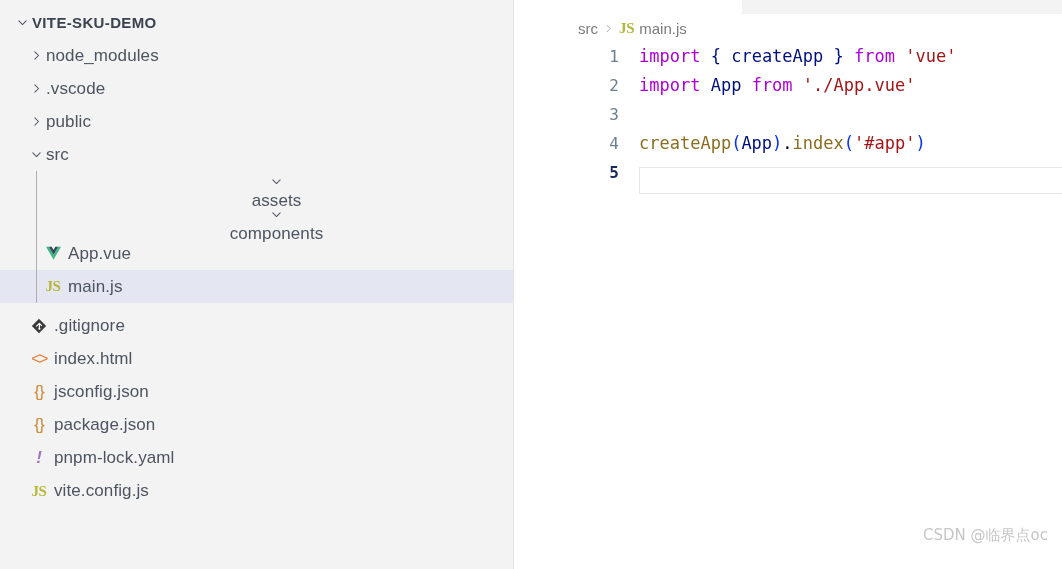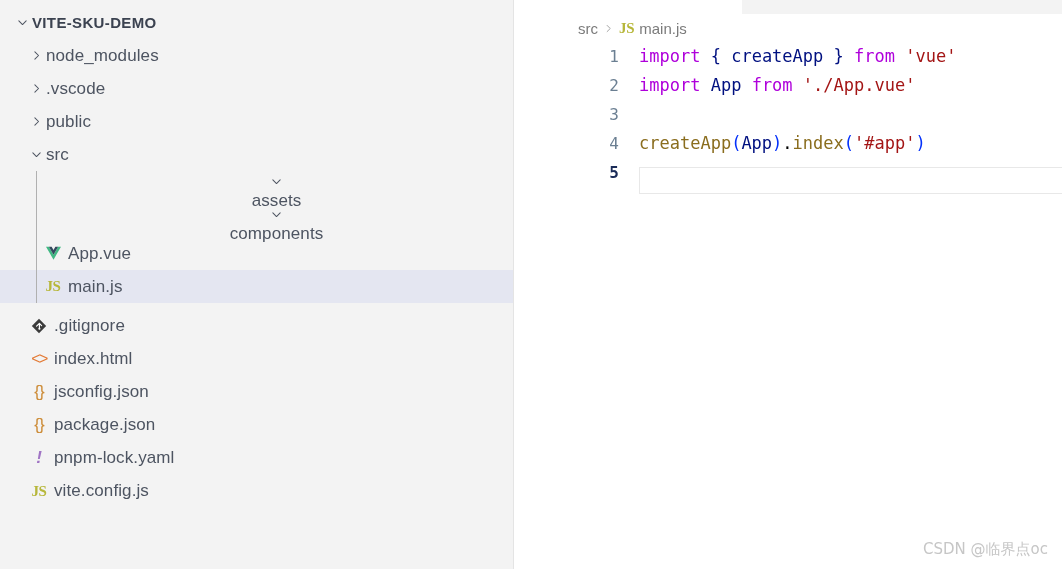--- a/index.html
+++ b/index.html
@@ -232,21 +232,21 @@
   .tok-str  { color: #a31515; }
   .tok-fn   { color: #8a6d1e; }
   .tok-pun  { color: #000000; }
   .tok-brk1 { color: #0431fa; }
   .tok-plain{ color: #000000; }
 
   
   #watermark {
     position: absolute;
     right: 14px;
-    bottom: 10px;
+    bottom: 24px;
     font-size: 15px;
     color: #c6c6c6;
     font-family: "DejaVu Sans", sans-serif;
     white-space: nowrap;
     user-select: none;
   }
 </style>
 </head>
 <body>
 

